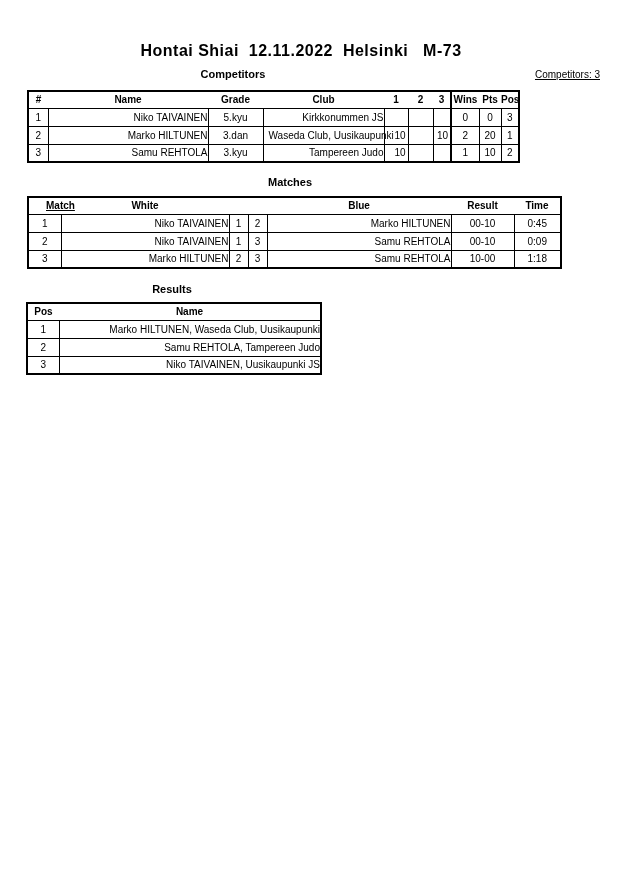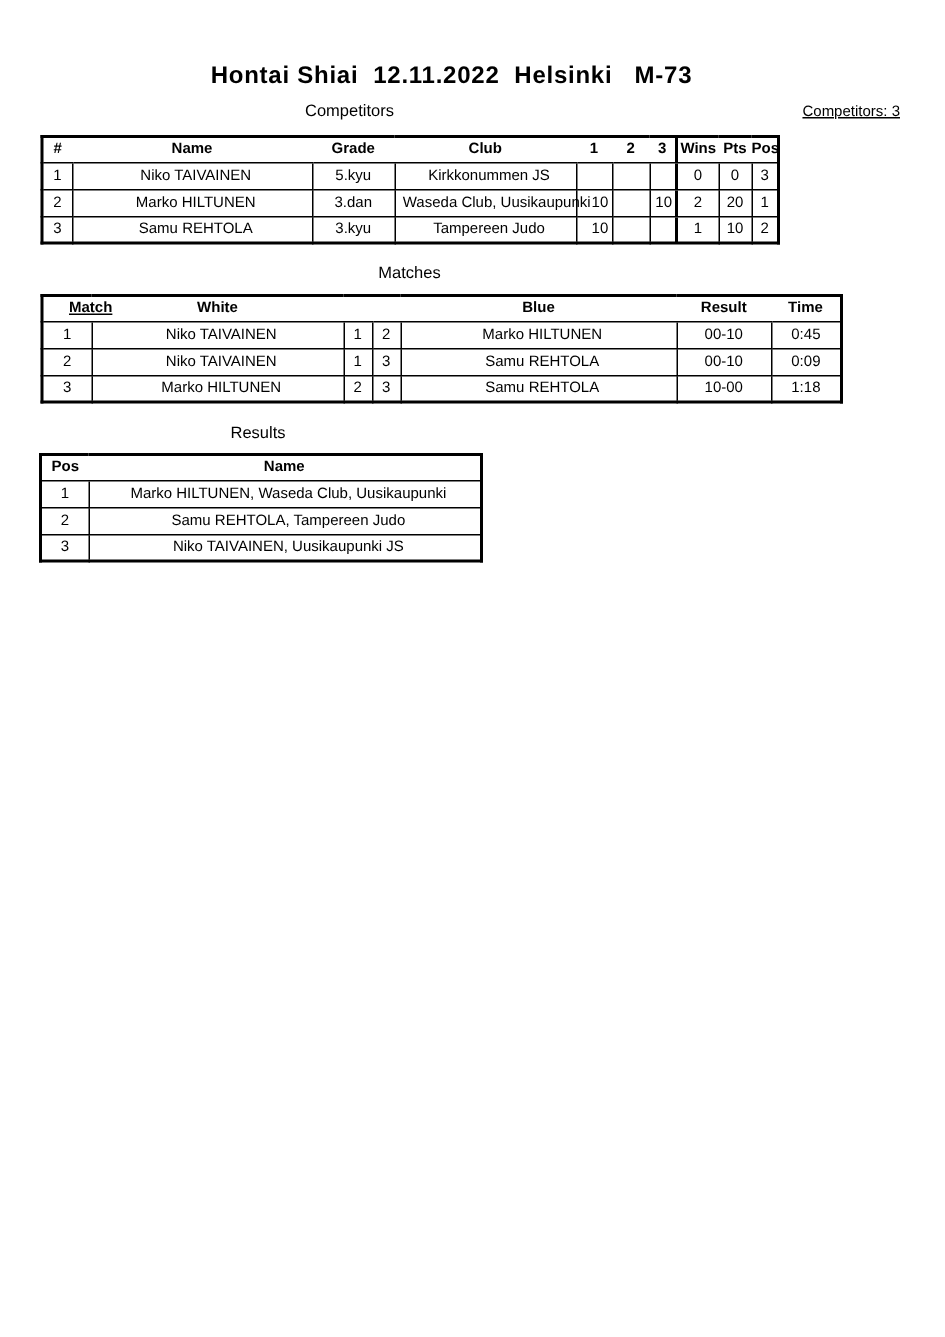--- a/index.html
+++ b/index.html
@@ -6,25 +6,25 @@
   html,body { background:#ffffff; }
   body { font-family:"Liberation Sans", sans-serif; color:#000; }
   .page {
     position:relative; width:630px; height:891px; background:#fff; overflow:hidden;
   }
   .main-title {
     position:absolute; top:42px; left:0; width:602px; text-align:center;
     font-size:16px; font-weight:bold; white-space:pre; letter-spacing:0.5px;
   }
   .sec-title {
-    position:absolute; font-size:11px; font-weight:normal; white-space:nowrap;
+    position:absolute; font-size:11px; font-weight:bold; white-space:nowrap;
     transform:translateX(-50%);
   }
   #competitors-title { left:233px; top:68px; }
-  #matches-title     { left:273px; top:176px; }
+  #matches-title     { left:290px; top:176px; }
   #results-title     { left:172px; top:283px; }
   .count-label {
     position:absolute; top:69px; right:30px; font-size:10px; white-space:nowrap;text-decoration:underline;
   }
   table {
     position:absolute; border-collapse:collapse; table-layout:fixed;
     border:2px solid #000; background:#fff;
   }
   #competitors-table { left:27px; top:90px;  width:491px; }
   #matches-table     { left:27px; top:196px; width:533px; }
@@ -32,21 +32,21 @@
   th, td {
     font-size:10px; padding:0; vertical-align:middle; overflow:hidden;
     white-space:nowrap;
   }
   th {
     font-weight:bold; height:17px; border:none; border-bottom:1px solid #000;
     text-align:center;
   }
   td { height:18px; border:1px solid #000; }
   .c { text-align:center; }
-  .l { text-align:center; padding-left:5px;margin-left:24px; }
+  .l { text-align:right; padding-left:5px;margin-left:24px; }
   .r { text-align:right; padding-right:2px; }
   .sep { border-left:2px solid #000 !important;margin-top:16px; }
   td.club { overflow:visible; white-space:nowrap; }
   th.lh { text-align:center; padding-left:17px; overflow:visible;text-decoration:underline; }
 </style>
 </head>
 <body>
 
 <div class="page">
 

